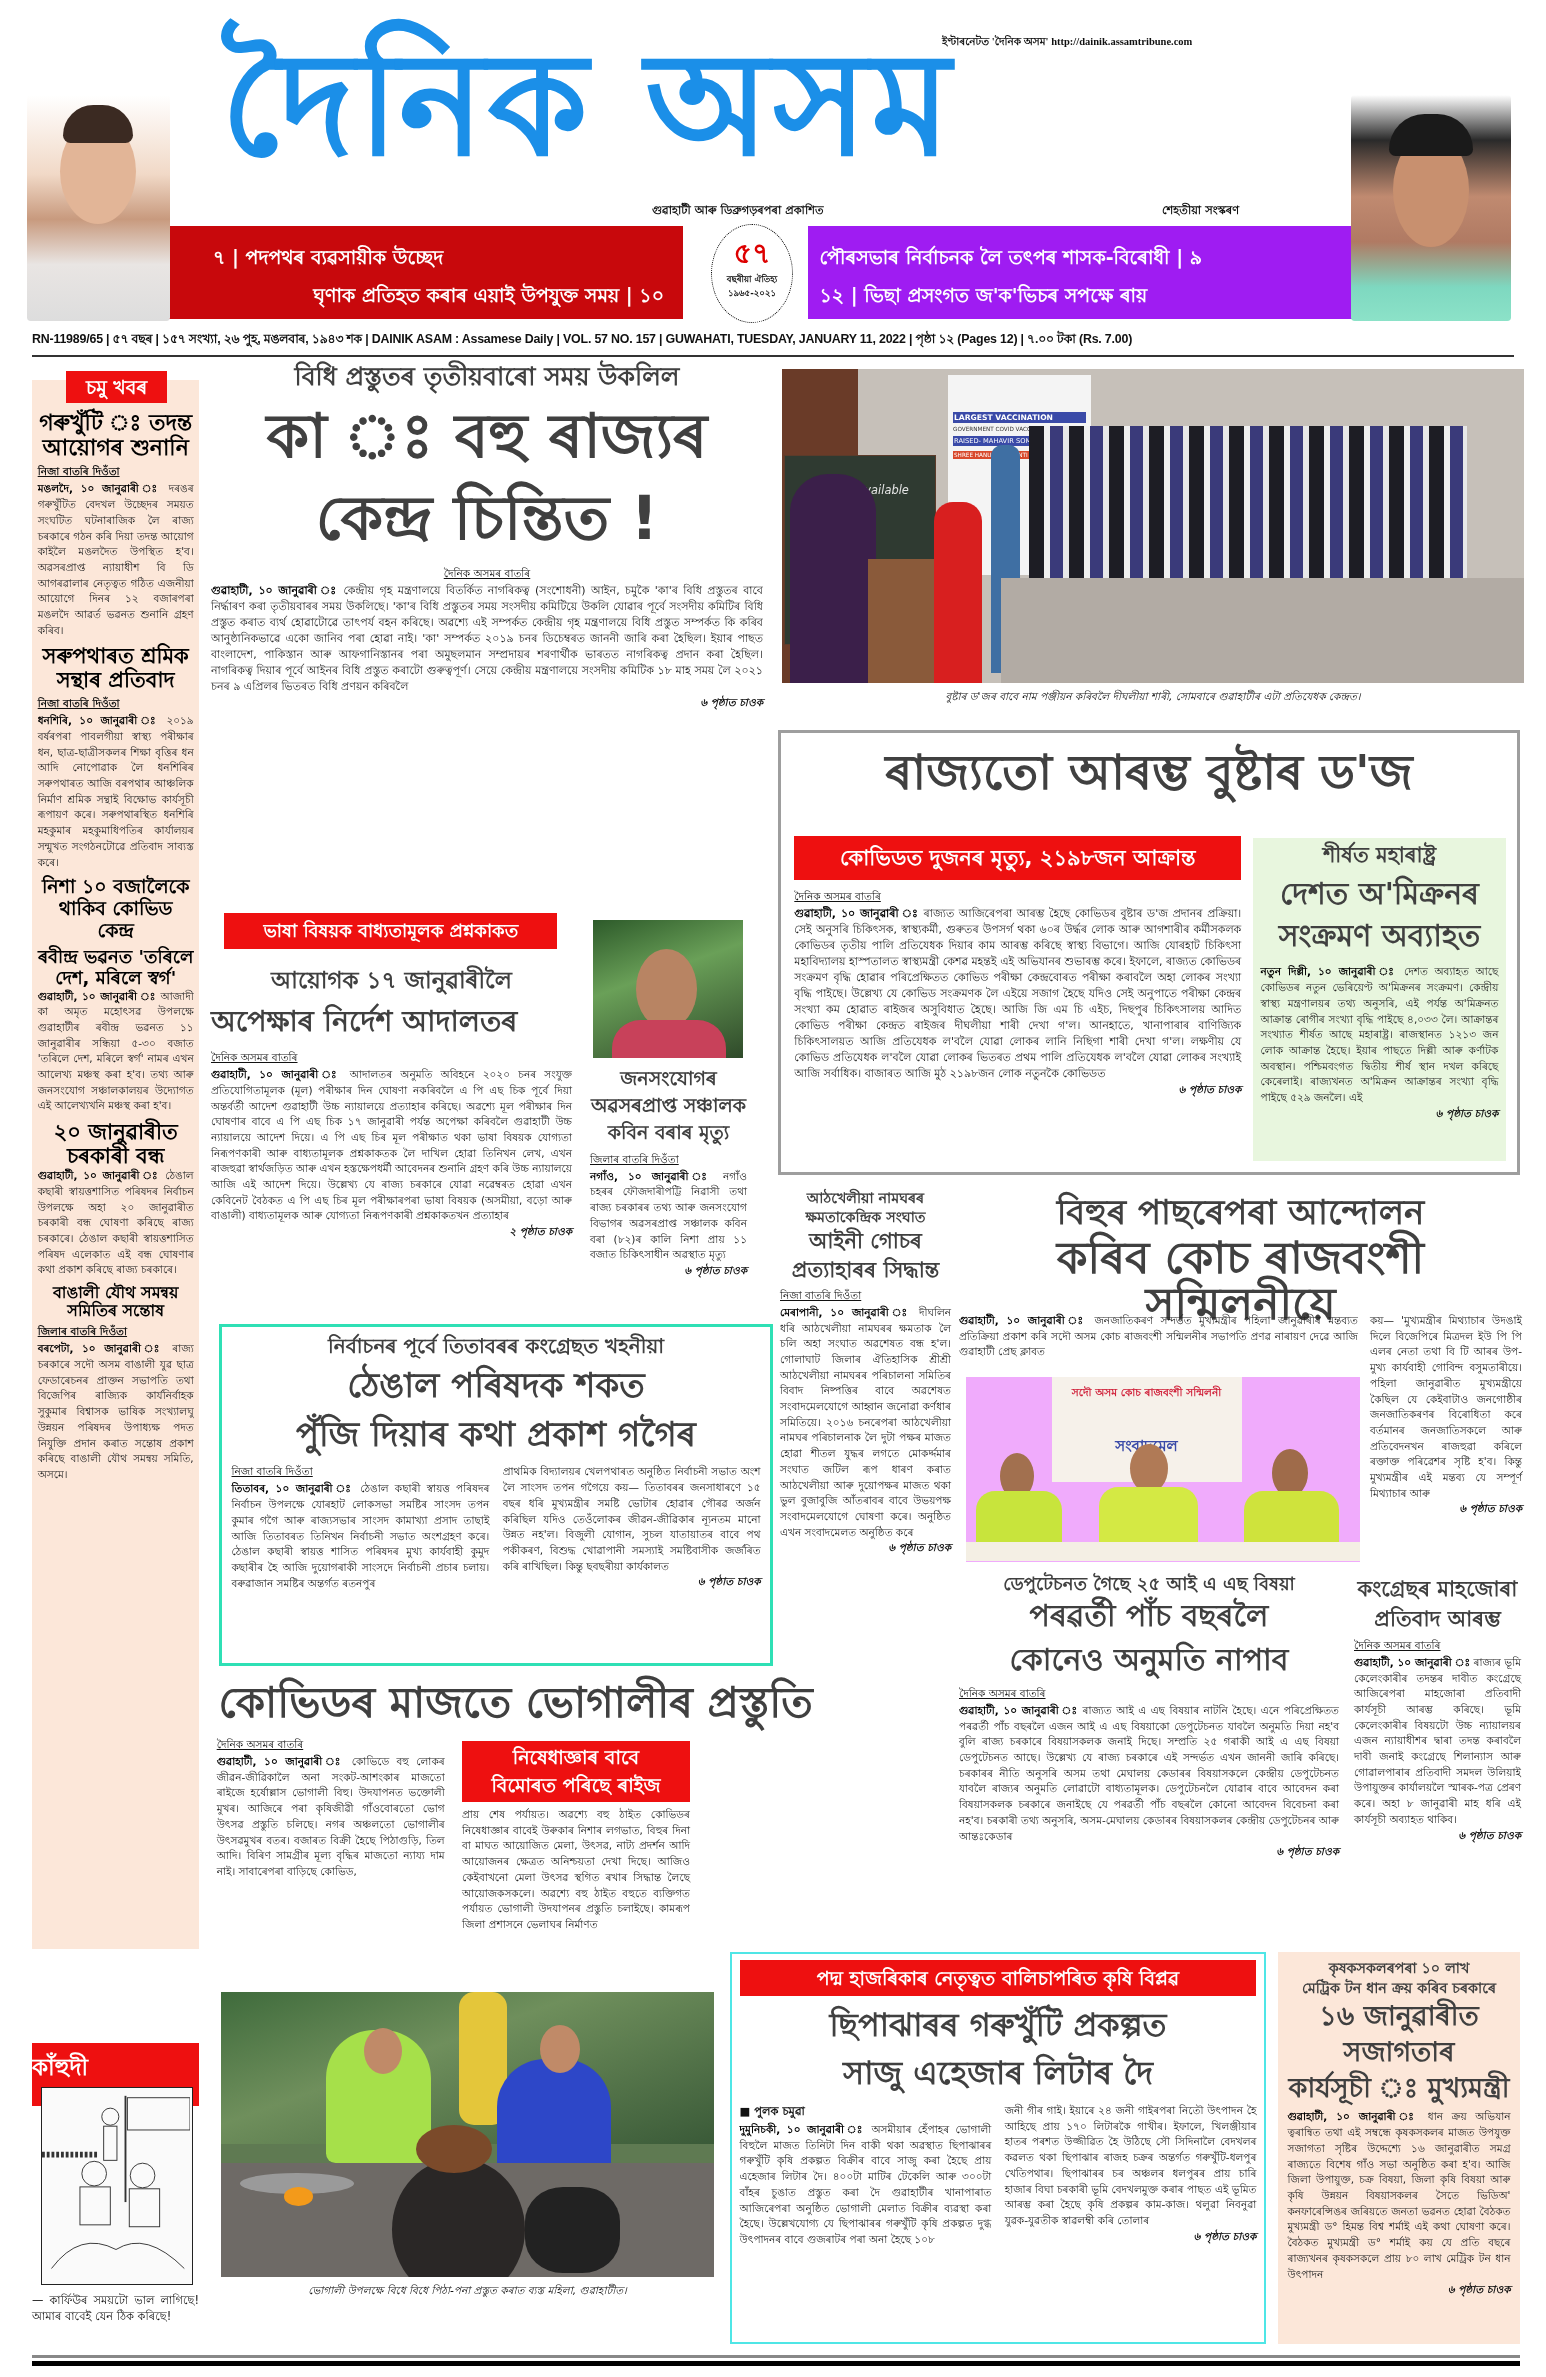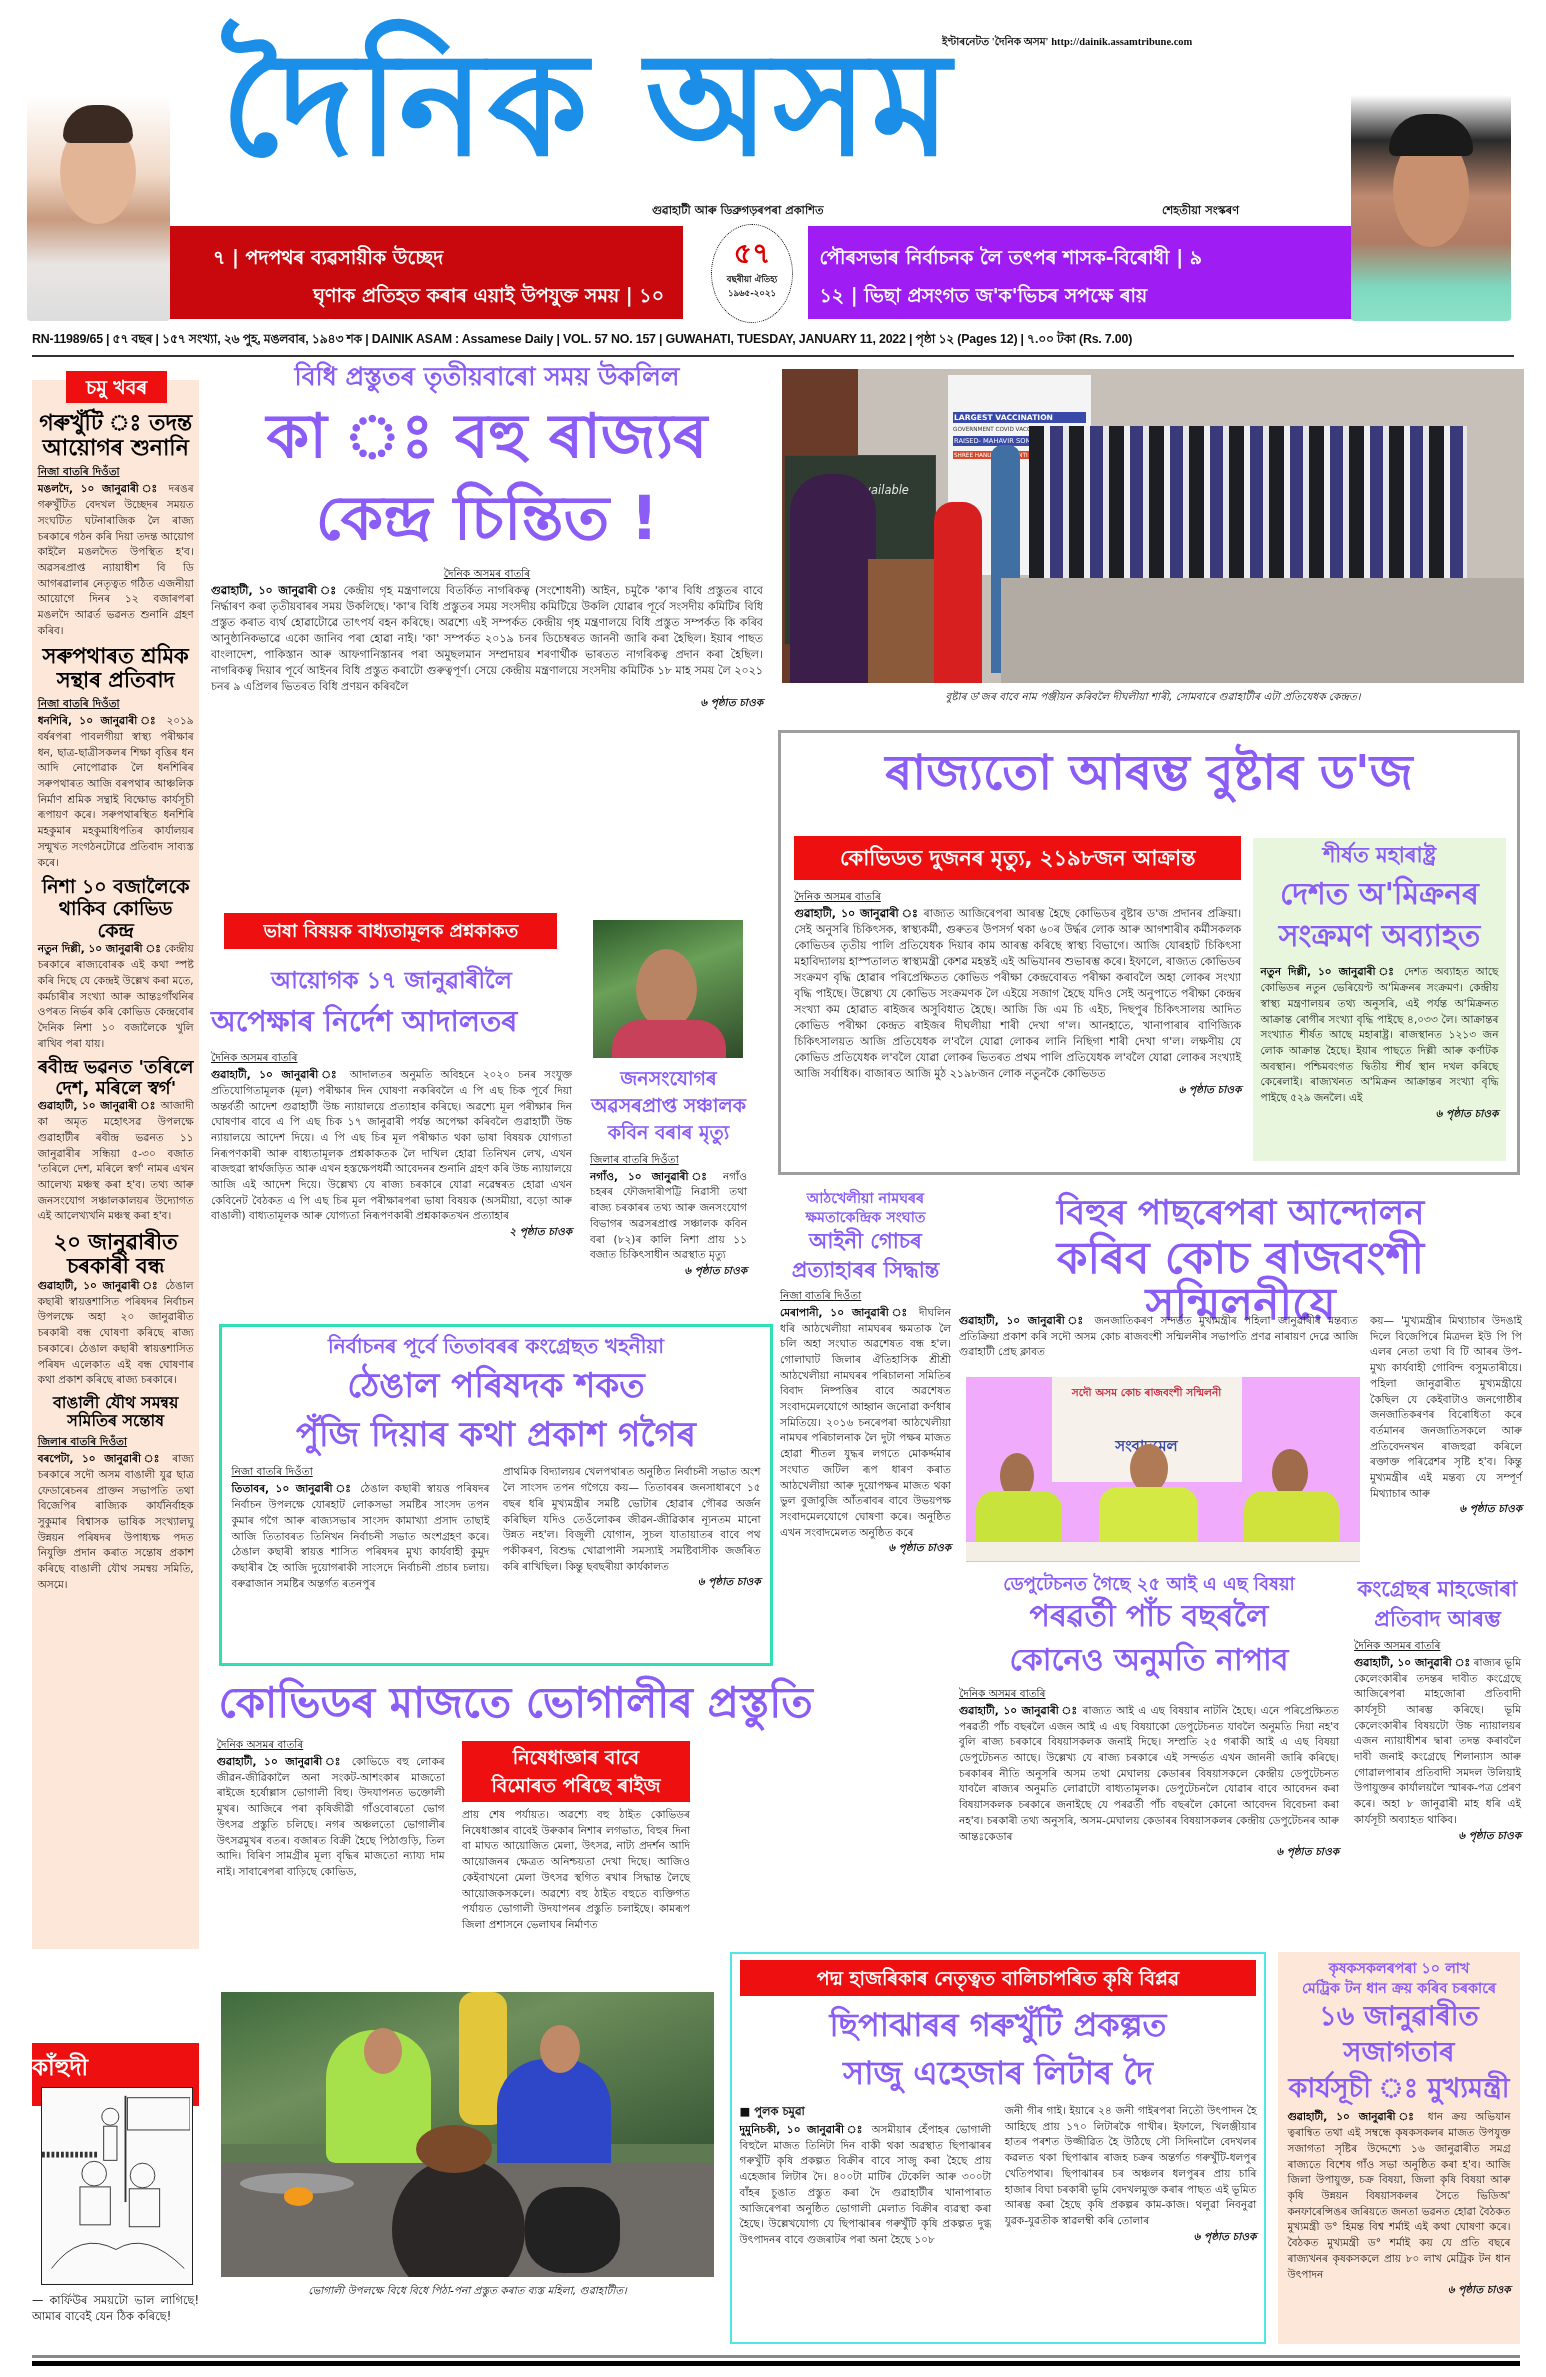--- a/index.html
+++ b/index.html
@@ -22,21 +22,21 @@
 .seal .cap{font-size:8.6px;font-weight:bold}
 .infobar{position:absolute;left:32px;top:330px;width:1482px;height:21px;font-size:12.4px;font-weight:bold;font-family:"Liberation Sans",sans-serif;white-space:nowrap;overflow:hidden;letter-spacing:-0.2px}
 .rule{position:absolute;height:1.9px;background:#333}
 .sidebar{position:absolute;left:32px;top:380px;width:167px;height:1569px;background:#fce7d9}
 .tag-red{background:#ee1010;color:#fff;font-weight:bold;text-align:center}
 .sb-h{font-weight:bold;text-align:center;line-height:1.15;color:#000}
 .byline{font-size:10.5px;text-decoration:underline;font-weight:bold}
 .body{font-size:10.5px;line-height:15.7px;text-align:justify;color:#222}
 .body b{color:#000}
 .cont{font-size:10.5px;font-style:italic;font-weight:bold;text-align:right}
-.hl{font-weight:bold;text-align:center;color:#8b5cf6;line-height:1.12}
+.hl{font-weight:bold;text-align:center;color:#404040;line-height:1.12}
 .photo{position:absolute;overflow:hidden}
 .caption{font-size:10.5px;font-style:italic;text-align:center}
 .box{position:absolute}
 </style>
 </head>
 <body>
 
 <div class="url">ইণ্টাৰনেটত 'দৈনিক অসম' http://dainik.assamtribune.com</div>
 <div class="masthead-title">দৈনিক অসম</div>
 <div class="pub" style="left:652px;top:202px">গুৱাহাটী আৰু ডিব্ৰুগড়ৰপৰা প্ৰকাশিত</div>
@@ -77,21 +77,20 @@
       <div class="byline" style="margin-top:3.8px">নিজা বাতৰি দিওঁতা</div>
       <div class="body"><b>মঙলদৈ, ১০ জানুৱাৰী ঃ</b> <span>দৰঙৰ গৰুখুঁটিত বেদখল উচ্ছেদৰ সময়ত সংঘটিত ঘটনাৰাজিক লৈ ৰাজ্য চৰকাৰে গঠন কৰি দিয়া তদন্ত আয়োগ কাইলৈ মঙলদৈত উপস্থিত হ'ব। অৱসৰপ্ৰাপ্ত ন্যায়াধীশ বি ডি আগৰৱালাৰ নেতৃত্বত গঠিত এজনীয়া আয়োগে দিনৰ ১২ বজাৰপৰা মঙলদৈ আৱৰ্ত ভৱনত শুনানি গ্ৰহণ কৰিব।</span></div>
     </div>
     <div style="margin-top:5.7px">
       <div class="sb-h" style="font-size:21px">সৰুপথাৰত শ্ৰমিক সন্থাৰ প্ৰতিবাদ</div>
       <div class="byline" style="margin-top:3.8px">নিজা বাতৰি দিওঁতা</div>
       <div class="body"><b>ধনশিৰি, ১০ জানুৱাৰী ঃ</b> <span>২০১৯ বৰ্ষৰপৰা পাবলগীয়া স্বাস্থ্য পৰীক্ষাৰ ধন, ছাত্ৰ-ছাত্ৰীসকলৰ শিক্ষা বৃত্তিৰ ধন আদি নোপোৱাক লৈ ধনশিৰিৰ সৰুপথাৰত আজি বৰপথাৰ আঞ্চলিক নিৰ্মাণ শ্ৰমিক সন্থাই বিক্ষোভ কাৰ্যসূচী ৰূপায়ণ কৰে। সৰুপথাৰস্থিত ধনশিৰি মহকুমাৰ মহকুমাধিপতিৰ কাৰ্যালয়ৰ সন্মুখত সংগঠনটোৱে প্ৰতিবাদ সাব্যস্ত কৰে।</span></div>
     </div>
     <div style="margin-top:5.7px">
       <div class="sb-h" style="font-size:19px">নিশা ১০ বজালৈকে থাকিব কোভিড কেন্দ্ৰ</div>
-      <div class="body"><b>নতুন দিল্লী, ১০ জানুৱাৰী ঃ</b> <span>কেন্দ্ৰীয় চৰকাৰে ৰাজ্যবোৰক এই কথা স্পষ্ট কৰি দিছে যে কেন্দ্ৰই উল্লেখ কৰা মতে, কৰ্মচাৰীৰ সংখ্যা আৰু আন্তঃগাঁথনিৰ ওপৰত নিৰ্ভৰ কৰি কোভিড কেন্দ্ৰবোৰ দৈনিক নিশা ১০ বজালৈকে খুলি ৰাখিব পৰা যায়।</span></div>
     </div>
     <div style="margin-top:5.7px">
       <div class="sb-h" style="font-size:18px">ৰবীন্দ্ৰ ভৱনত 'তৰিলে দেশ, মৰিলে স্বৰ্গ'</div>
       <div class="body"><b>গুৱাহাটী, ১০ জানুৱাৰী ঃ</b> <span>আজাদী কা অমৃত মহোৎসৱ উপলক্ষে গুৱাহাটীৰ ৰবীন্দ্ৰ ভৱনত ১১ জানুৱাৰীৰ সন্ধিয়া ৫-৩০ বজাত 'তৰিলে দেশ, মৰিলে স্বৰ্গ' নামৰ এখন আলেখ্য মঞ্চস্থ কৰা হ'ব। তথ্য আৰু জনসংযোগ সঞ্চালকালয়ৰ উদ্যোগত এই আলেখ্যখনি মঞ্চস্থ কৰা হ'ব।</span></div>
     </div>
     <div style="margin-top:5.7px">
       <div class="sb-h" style="font-size:21px">২০ জানুৱাৰীত চৰকাৰী বন্ধ</div>
       <div class="body"><b>গুৱাহাটী, ১০ জানুৱাৰী ঃ</b> <span>ঠেঙাল কছাৰী স্বায়ত্তশাসিত পৰিষদৰ নিৰ্বাচন উপলক্ষে অহা ২০ জানুৱাৰীত চৰকাৰী বন্ধ ঘোষণা কৰিছে ৰাজ্য চৰকাৰে। ঠেঙাল কছাৰী স্বায়ত্তশাসিত পৰিষদ এলেকাত এই বন্ধ ঘোষণাৰ কথা প্ৰকাশ কৰিছে ৰাজ্য চৰকাৰে।</span></div>
     </div>
     <div style="margin-top:5.7px">

